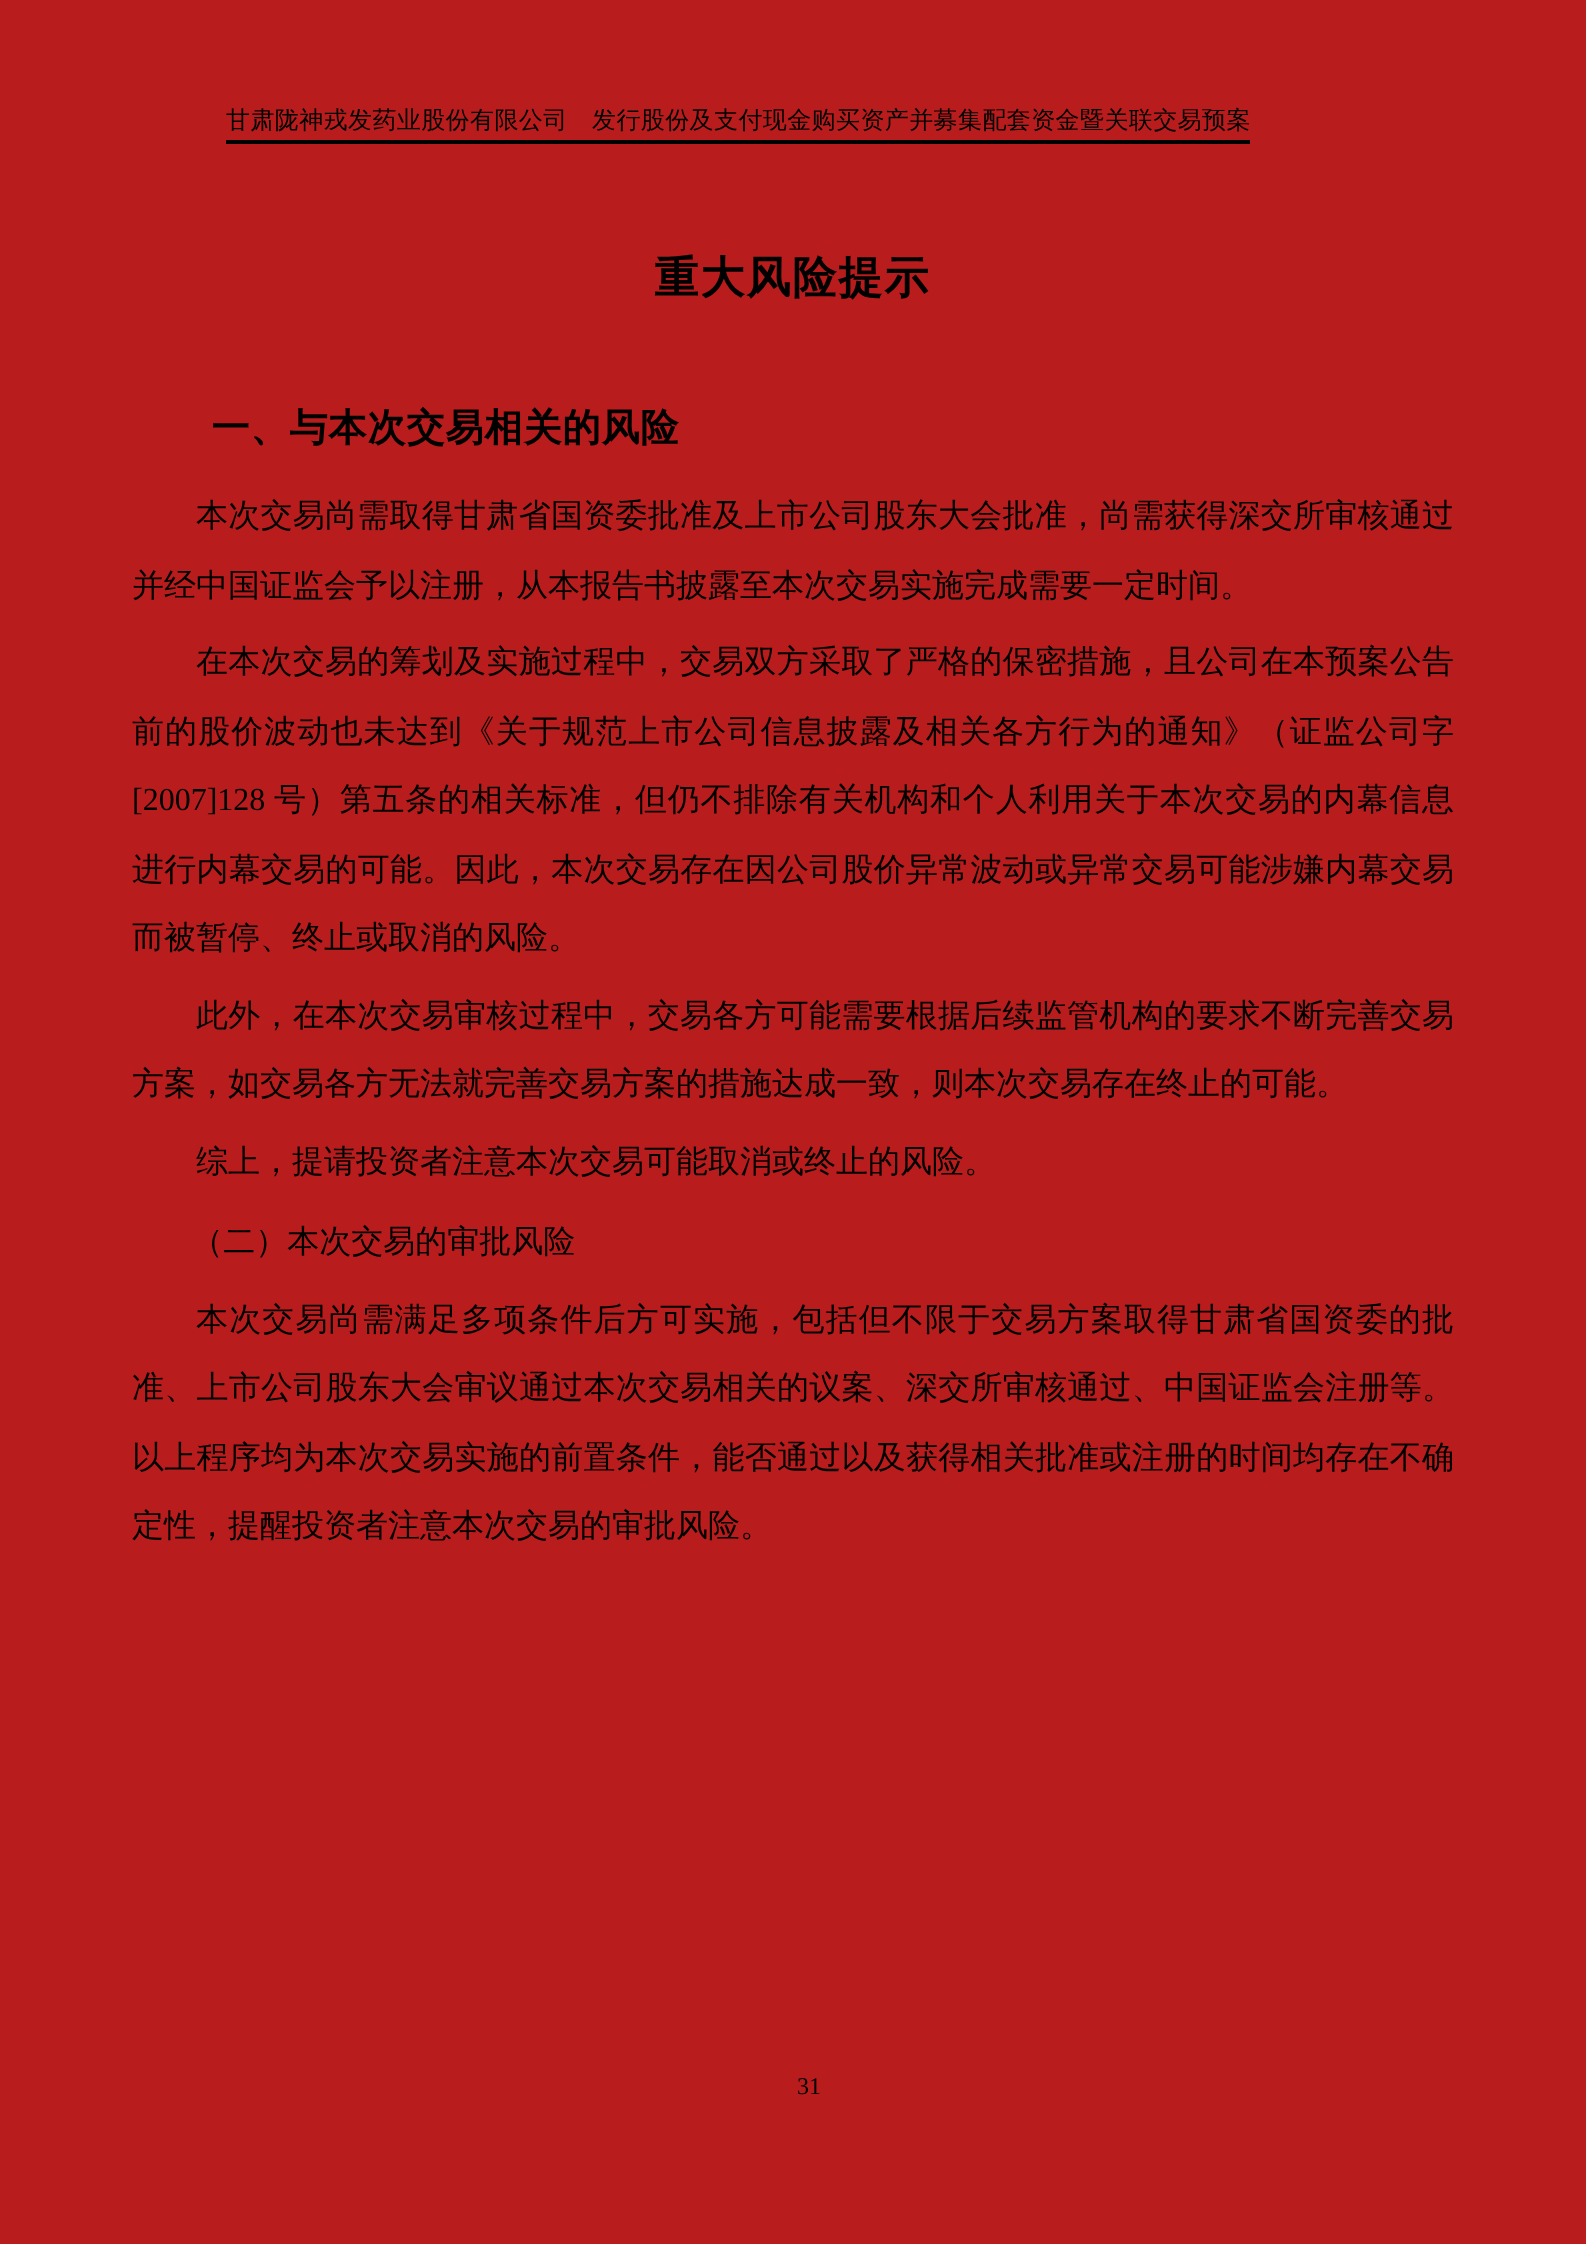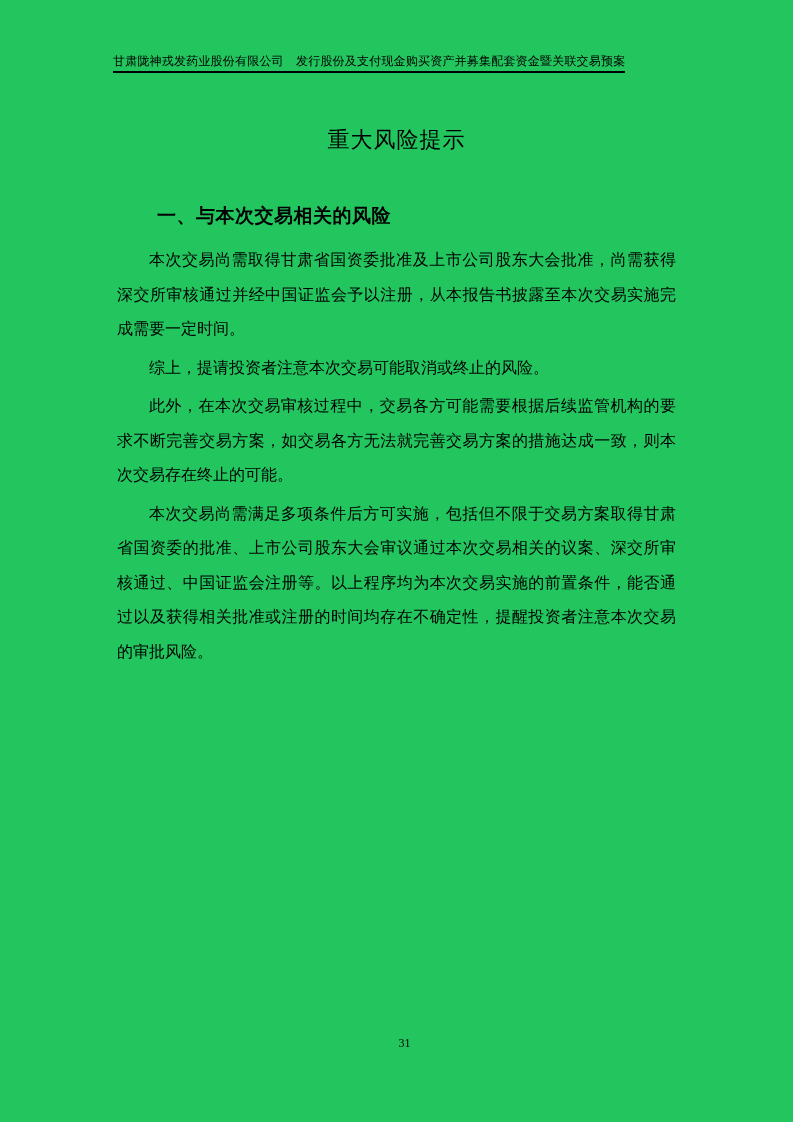--- a/index.html
+++ b/index.html
@@ -1,21 +1,21 @@
 <!DOCTYPE html>
 <html lang="zh"><head>
 <meta charset="utf-8">
 <style>
   * { box-sizing: border-box; }
   html, body { margin: 0; padding: 0; background: #ffffff; }
   .page {
     width: 793px;
     height: 1122px;
     margin: 0 auto;
-    background: #22c55e;
+    background: #b91c1c;
     color: #000000;
     position: relative;
     overflow: hidden;
     font-family: "Liberation Serif", "DejaVu Serif", serif;
   }
   .header-wrap {
     padding: 52px 48px 0 113px;
     line-height: 1;
   }
   .header-text {
@@ -23,25 +23,25 @@
     font-size: 12px;
     letter-spacing: 0.2px;
     padding-bottom: 4px;
     border-bottom: 2px solid #000000;
     white-space: nowrap;
   }
   .title {
     margin-top: 52px;
     text-align: center;
     font-size: 22px;
-    font-weight: normal;
+    font-weight: bold;
     line-height: 30px;
     letter-spacing: 1px;
   }
-  .blocks { padding: 0 113px; }
+  .blocks { padding: 0 62px; }
   .blocks .h1 {
     font-size: 19px;
     font-weight: bold;
     line-height: 26px;
     margin: 48px 0 14px 44px;
     letter-spacing: 0.5px;
   }
   .blocks .h2 {
     font-size: 16px;
     line-height: 34.5px;
@@ -71,22 +71,24 @@
 
   <div class="header-wrap">
     <span class="header-text">甘肃陇神戎发药业股份有限公司　发行股份及支付现金购买资产并募集配套资金暨关联交易预案</span>
   </div>
 
   <div class="title">重大风险提示</div>
 
   <div class="blocks">
       <div class="h1">一、与本次交易相关的风险</div>
       <div class="p">本次交易尚需取得甘肃省国资委批准及上市公司股东大会批准，尚需获得深交所审核通过并经中国证监会予以注册，从本报告书披露至本次交易实施完成需要一定时间。</div>
+      <div class="p">在本次交易的筹划及实施过程中，交易双方采取了严格的保密措施，且公司在本预案公告前的股价波动也未达到《关于规范上市公司信息披露及相关各方行为的通知》（证监公司字[2007]128 号）第五条的相关标准，但仍不排除有关机构和个人利用关于本次交易的内幕信息进行内幕交易的可能。因此，本次交易存在因公司股价异常波动或异常交易可能涉嫌内幕交易而被暂停、终止或取消的风险。</div>
+      <div class="p">此外，在本次交易审核过程中，交易各方可能需要根据后续监管机构的要求不断完善交易方案，如交易各方无法就完善交易方案的措施达成一致，则本次交易存在终止的可能。</div>
       <div class="p">综上，提请投资者注意本次交易可能取消或终止的风险。</div>
-      <div class="p">此外，在本次交易审核过程中，交易各方可能需要根据后续监管机构的要求不断完善交易方案，如交易各方无法就完善交易方案的措施达成一致，则本次交易存在终止的可能。</div>
+      <div class="h2">（二）本次交易的审批风险</div>
       <div class="p">本次交易尚需满足多项条件后方可实施，包括但不限于交易方案取得甘肃省国资委的批准、上市公司股东大会审议通过本次交易相关的议案、深交所审核通过、中国证监会注册等。以上程序均为本次交易实施的前置条件，能否通过以及获得相关批准或注册的时间均存在不确定性，提醒投资者注意本次交易的审批风险。</div>
     </div>
 
   <div class="footer">
     <span>31</span>
   </div>
 
 </div>
 
 </body></html>

